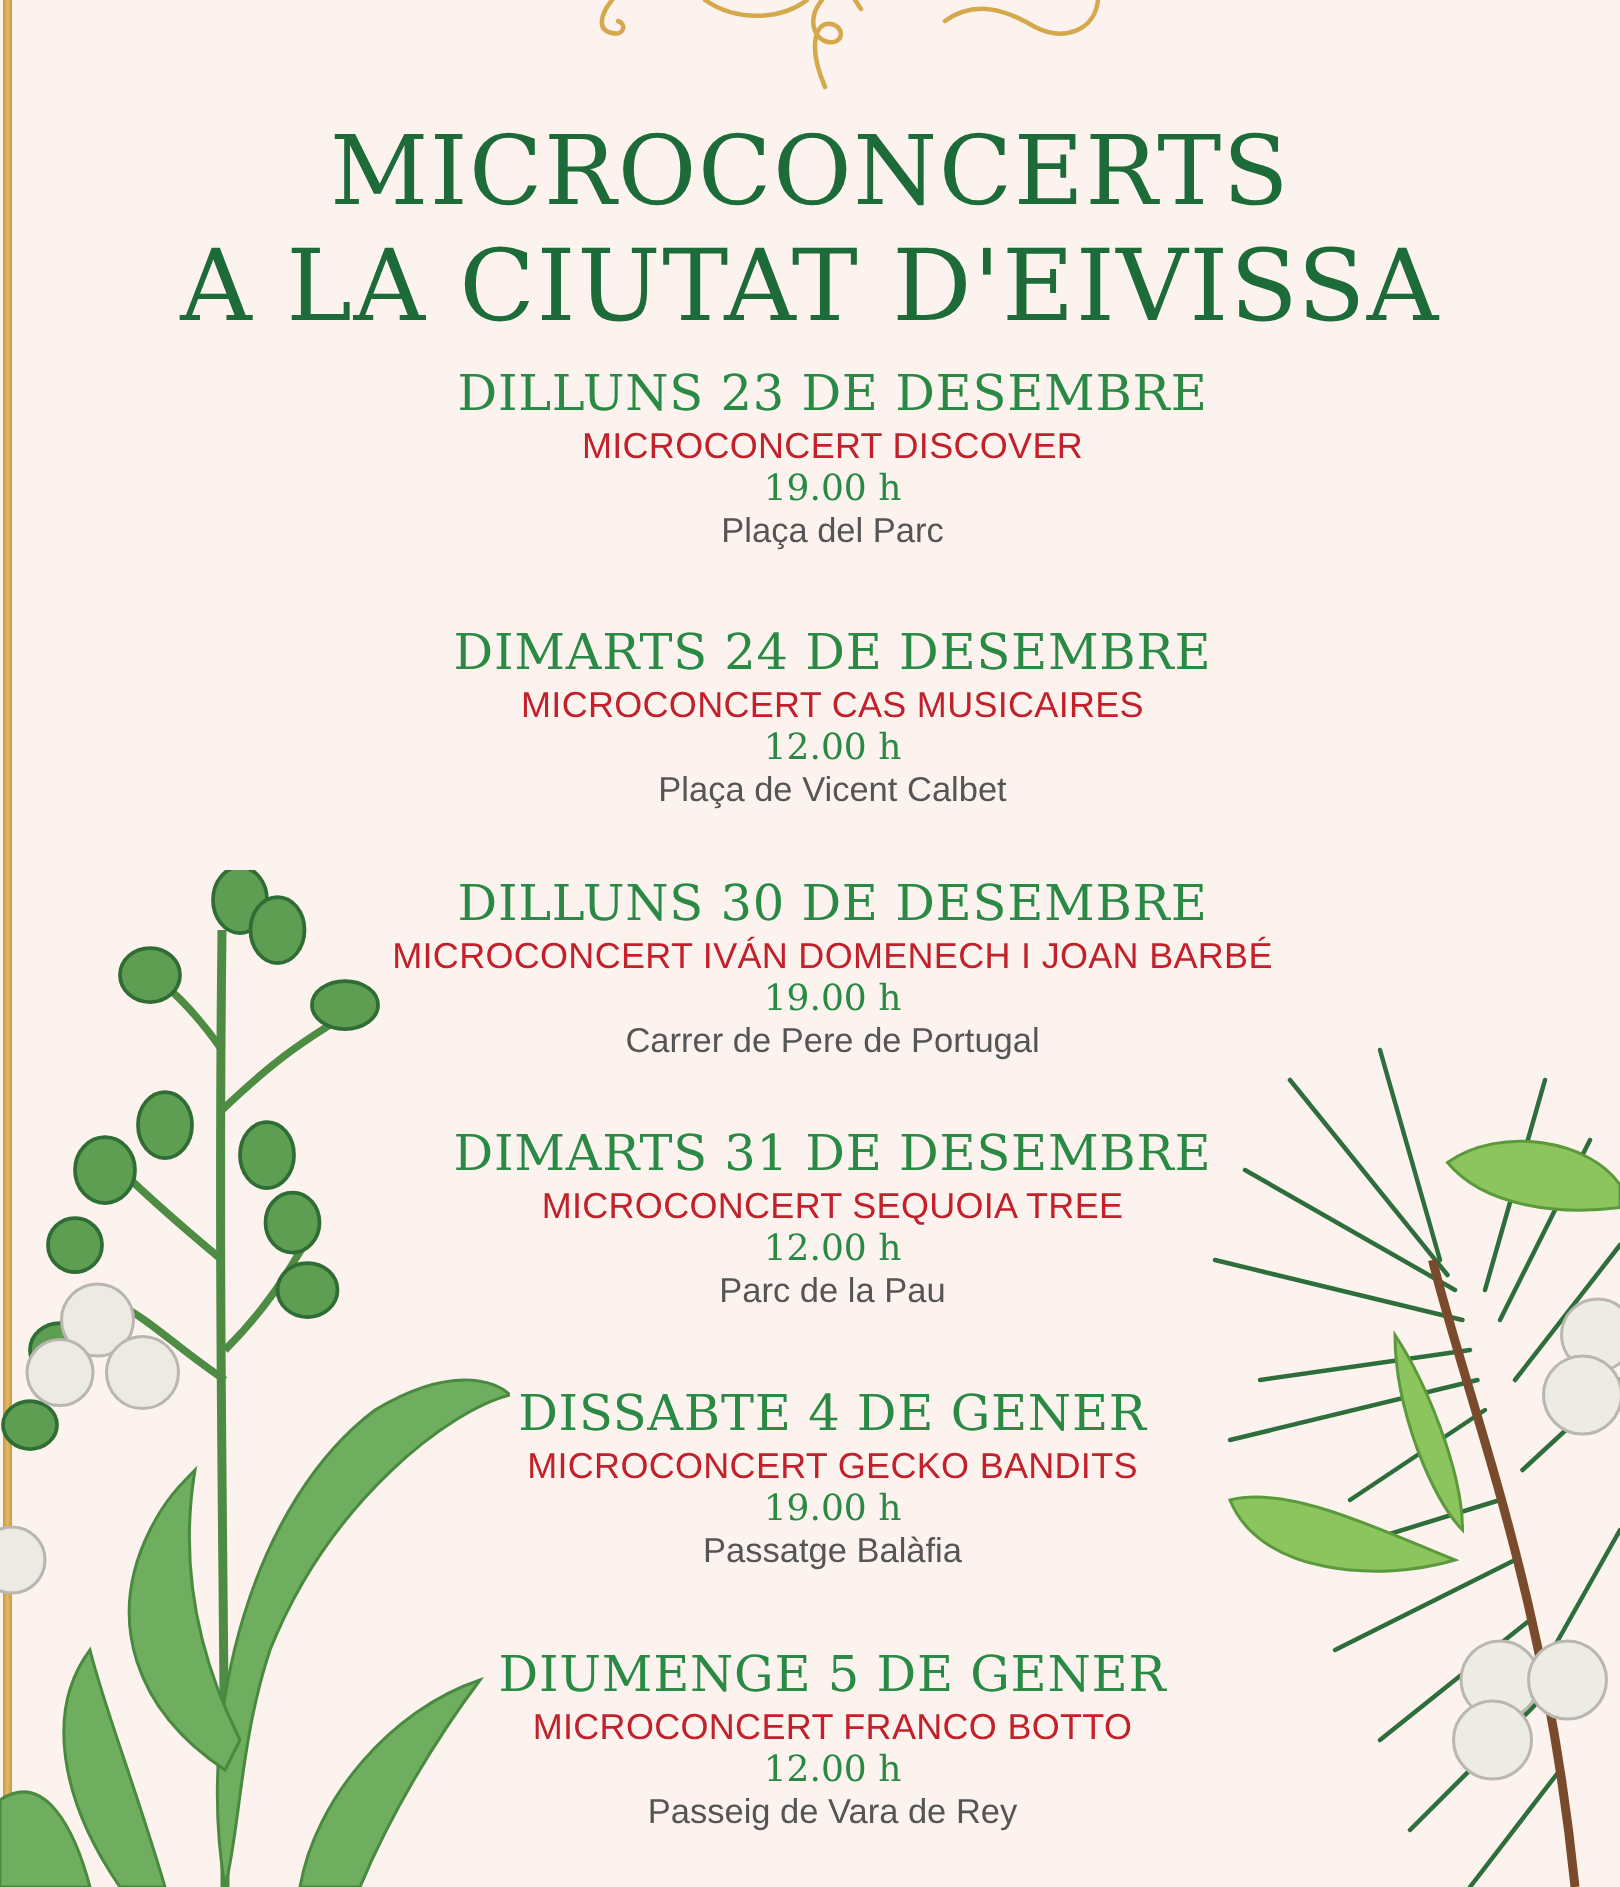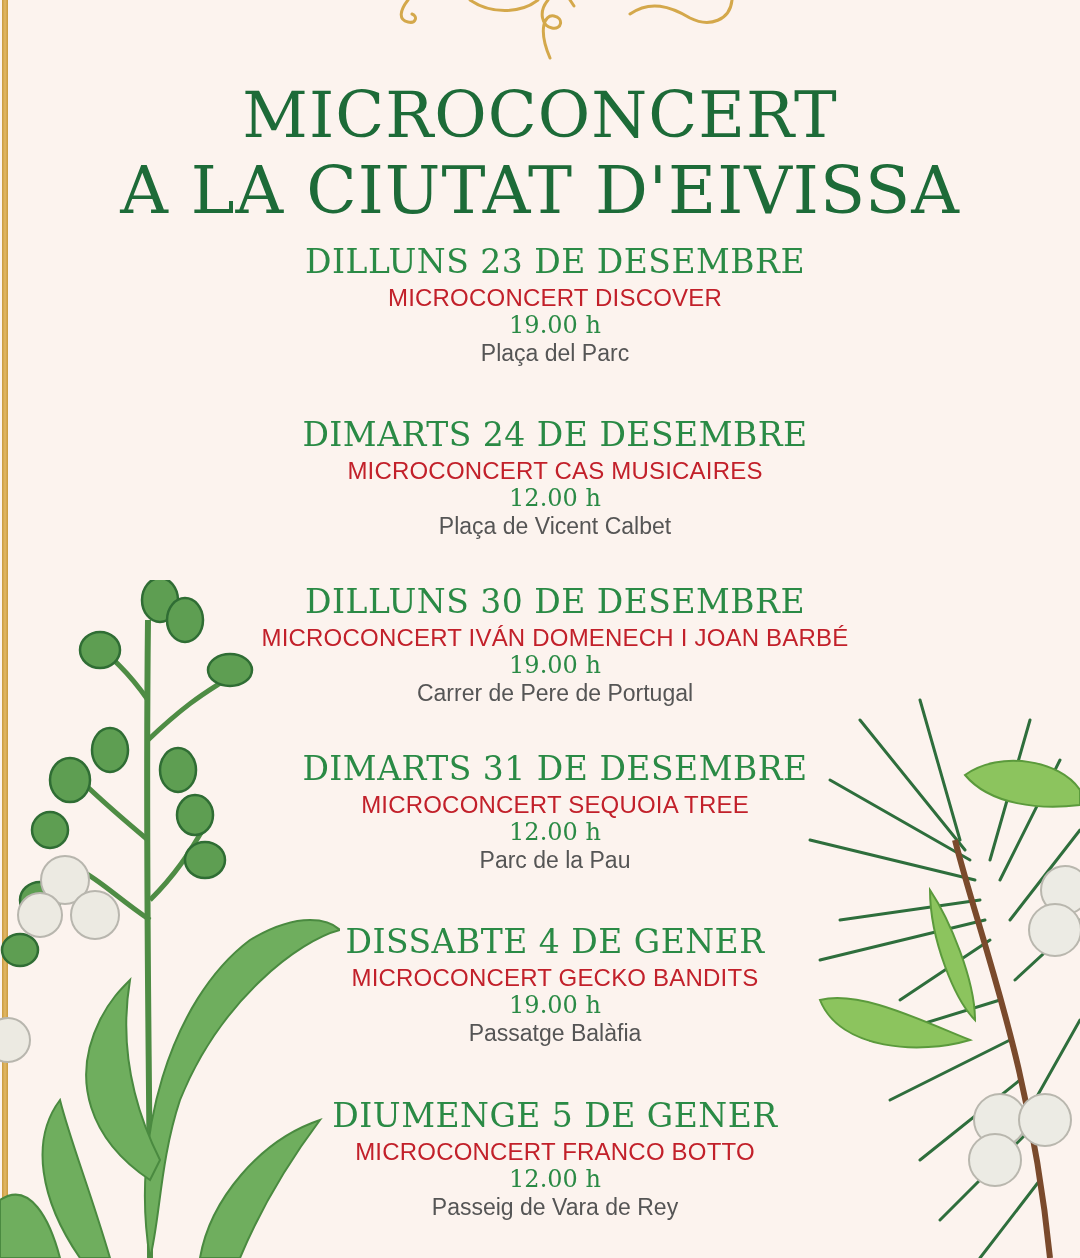--- a/index.html
+++ b/index.html
@@ -46,21 +46,21 @@
 <svg class="ornament" viewBox="0 0 370 62">
   <g fill="none" stroke="#d4a84b" stroke-width="3" stroke-linecap="round">
     <path d="M38 0 C30 10 28 20 38 22 C46 24 48 16 42 14"></path>
     <path d="M100 0 C120 14 150 14 168 0"></path>
     <path d="M178 0 C168 12 172 26 182 28 C192 30 194 18 184 16 C174 14 168 30 180 58"></path>
     <path d="M200 0 L204 6"></path>
     <path d="M260 14 C280 0 300 6 320 18 C340 28 360 20 362 0"></path>
   </g>
 </svg>
 
-<div class="title l1">MICROCONCERT</div>
+<div class="title l1">MICROCONCERTS</div>
 <div class="title l2">A LA CIUTAT D'EIVISSA</div>
 
 <svg class="plant" style="left:0;top:580px" width="340" height="678" viewBox="0 0 340 678">
   <g stroke="#2f6d34" stroke-width="2.5" fill="#5e9e52">
     <path d="M150 678 C150 500 145 300 148 40" fill="none" stroke-width="6" stroke="#4e8c44"></path>
     <path d="M148 120 C120 80 100 70 90 60" fill="none" stroke-width="5" stroke="#4e8c44"></path>
     <path d="M148 160 C190 120 210 110 225 100" fill="none" stroke-width="5" stroke="#4e8c44"></path>
     <path d="M148 260 C100 220 80 200 70 190" fill="none" stroke-width="5" stroke="#4e8c44"></path>
     <path d="M150 320 C190 280 200 250 210 240" fill="none" stroke-width="5" stroke="#4e8c44"></path>
     <path d="M150 340 C120 320 100 300 80 290" fill="none" stroke-width="5" stroke="#4e8c44"></path>

